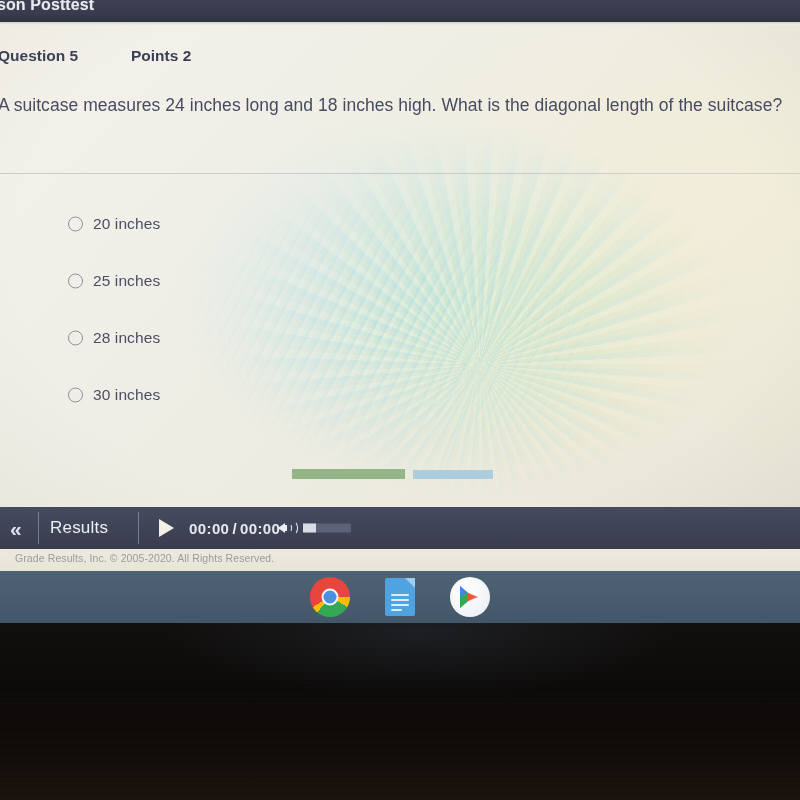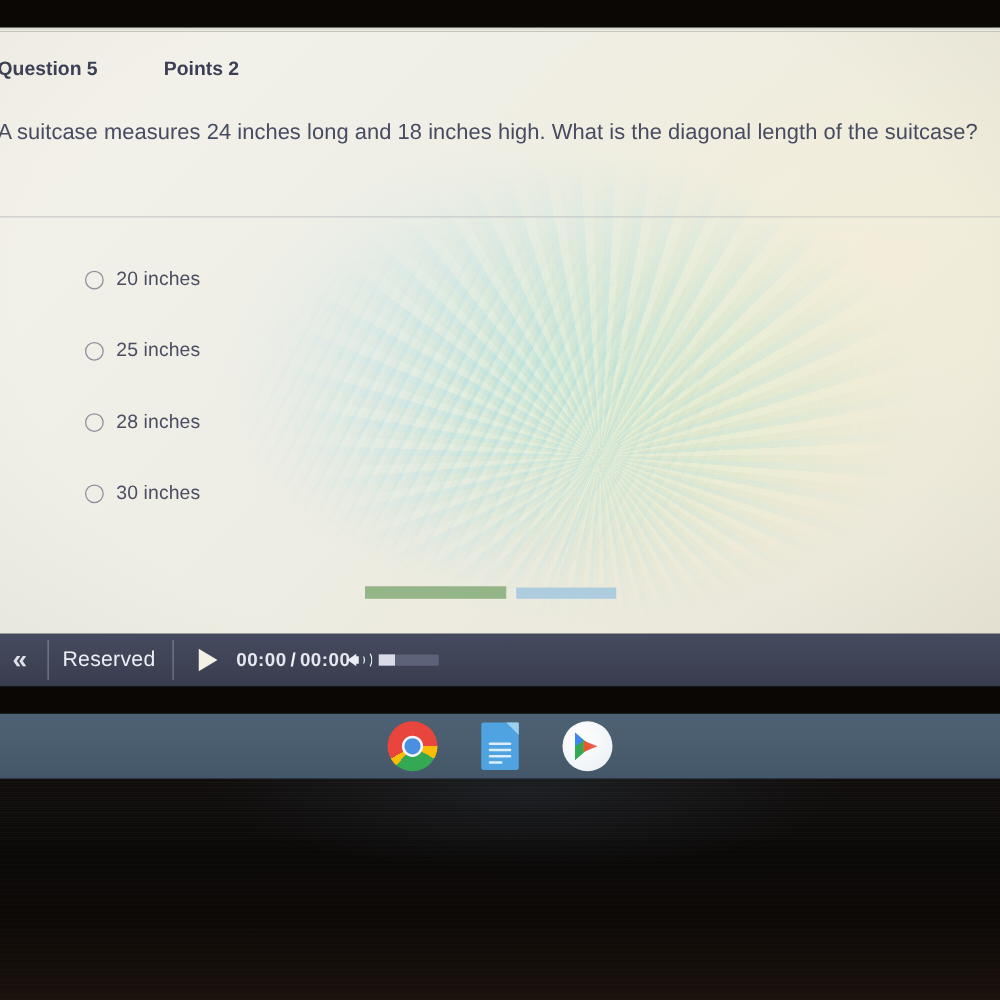--- a/index.html
+++ b/index.html
@@ -213,20 +213,23 @@
   .noise{
     position:absolute; inset:0; opacity:.05; pointer-events:none;
     background-image:repeating-linear-gradient(0deg, rgba(255,255,255,.6) 0px, transparent 1px, transparent 2px);
   }
 </style>
 </head>
 <body>
 
 <div id="screen">
 
+  <div class="titlebar">
+    <div class="titlebar-text">son Posttest</div>
+  </div>
   <div class="titlebar-edge"></div>
 
   <div class="quiz">
     <div class="glare"></div>
     <div class="glare2"></div>
 
     <div class="meta-row">
       <span class="meta-q">Question 5</span>
       <span class="meta-p">Points 2</span>
     </div>
@@ -256,40 +259,43 @@
 
     <div class="vignette"></div>
   </div>
 
   <div class="bar-green"></div>
   <div class="bar-blue"></div>
 
   <div class="toolbar">
     <div class="tb-prev-chev">«</div>
     <div class="tb-sep" style="left:38px;"></div>
-    <div class="tb-prev-label">Reserved</div>
+    <div class="tb-prev-label">Results</div>
     <div class="tb-sep" style="left:138px;"></div>
 
     <div class="tb-play"></div>
 
     <div class="tb-time">
       <span>00:00</span><span class="slash">/</span><span>00:00</span>
     </div>
 
     <div class="tb-vol">
       <span class="spk"></span>
       <span class="box"></span>
       <span class="wave w1"></span>
       <span class="wave w2"></span>
     </div>
     <div class="tb-volbar">
       <span class="fill" style="width: 13px;"></span>
     </div>
   </div>
 
+  <div class="footer">
+    <div class="footer-text">Grade Results, Inc. © 2005-2020. All Rights Reserved.</div>
+  </div>
 
   <div class="taskbar">
     <div class="tray">
 
       <div class="app-icon chrome">
         <span class="inner"></span>
 
       </div>
 
       <div class="app-icon">

